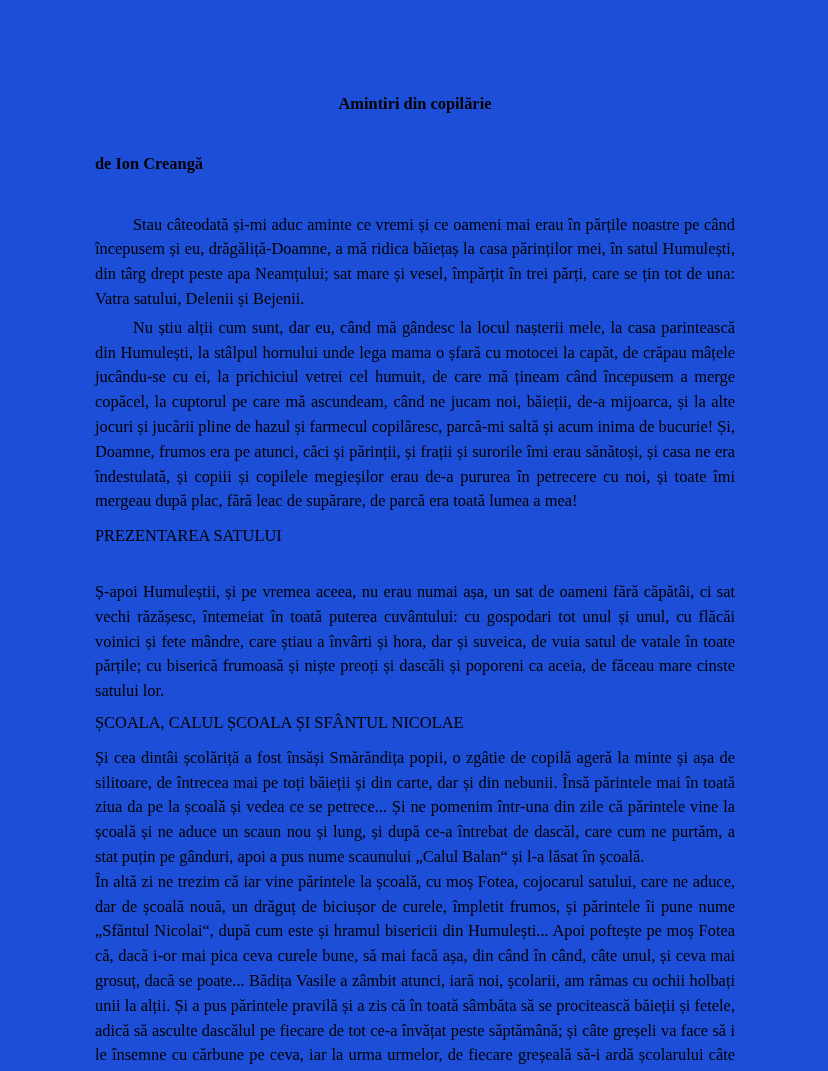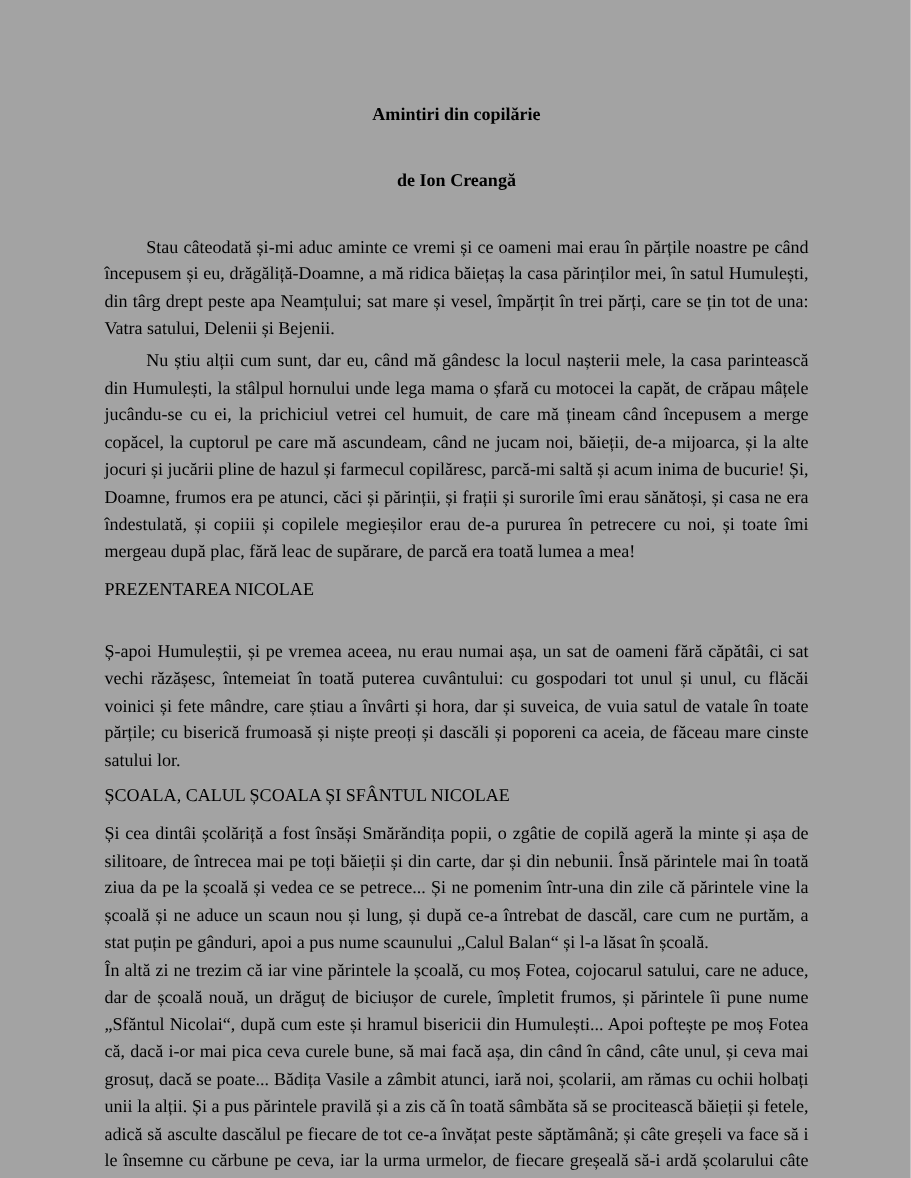--- a/index.html
+++ b/index.html
@@ -5,38 +5,38 @@
   html, body {
     margin: 0;
     padding: 0;
     background: #ffffff;
   }
   .page {
     position: relative;
     width: 828px;
     height: 1071px;
     margin: 0 auto;
-    background: #a3a3a3;
+    background: #1d4ed8;
     box-sizing: border-box;
     padding: 92px 93px 30px 95px;
     overflow: hidden;
     font-family: "Liberation Serif", "DejaVu Serif", serif;
     font-size: 16.4px;
     line-height: 24.8px;
     color: #000000;
   }
   .doc-title {
     font-size: 16.4px;
     font-weight: bold;
     text-align: center;
     margin: 0 0 35px 0;
   }
   .byline {
     font-weight: bold;
-    text-align: center;
+    text-align: left;
     margin: 0 0 36px 0;
   }
   .para {
     margin: 0;
     text-align: justify;
   }
   .para.indent {
     text-indent: 38px;
   }
   .para.after-gap {
@@ -63,21 +63,21 @@
 
   <h1 class="doc-title">Amintiri din copilărie</h1>
 
   <p class="byline">de Ion Creangă</p>
 
   <p class="para indent after-gap">Stau câteodată și-mi aduc aminte ce vremi și ce oameni mai erau în părțile noastre pe când începusem și eu, drăgăliță-Doamne, a mă ridica băiețaș la casa părinților mei, în satul Humulești, din târg drept peste apa Neamțului; sat mare și vesel, împărțit în trei părți, care se țin tot de una: Vatra satului, Delenii și Bejenii.</p>
 
   <p class="para indent">Nu știu alții cum sunt, dar eu, când mă gândesc la locul nașterii mele, la casa parintească din Humulești, la stâlpul hornului unde lega mama o șfară cu motocei la capăt, de crăpau mâțele jucându-se cu ei, la prichiciul vetrei cel humuit, de care mă țineam când începusem a merge copăcel, la cuptorul pe care mă ascundeam, când ne jucam noi, băieții, de-a mijoarca, și la alte jocuri și jucării pline de hazul și farmecul copilăresc, parcă-mi saltă și acum inima de bucurie! Și, Doamne, frumos era pe atunci, căci și părinții, și frații și surorile îmi erau sănătoși, și casa ne era îndestulată, și copiii și copilele megieșilor erau de-a pururea în petrecere cu noi, și toate îmi mergeau după plac, fără leac de supărare, de parcă era toată lumea a mea!</p>
 
 
-  <h2 class="section-heading big-after">PREZENTAREA NICOLAE</h2>
+  <h2 class="section-heading big-after">PREZENTAREA SATULUI</h2>
 
   <p class="para">Ș-apoi Humuleștii, și pe vremea aceea, nu erau numai așa, un sat de oameni fără căpătâi, ci sat vechi răzășesc, întemeiat în toată puterea cuvântului: cu gospodari tot unul și unul, cu flăcăi voinici și fete mândre, care știau a învârti și hora, dar și suveica, de vuia satul de vatale în toate părțile; cu biserică frumoasă și niște preoți și dascăli și poporeni ca aceia, de făceau mare cinste satului lor.</p>
 
   <h2 class="section-heading small-after">ȘCOALA, CALUL ȘCOALA ȘI SFÂNTUL NICOLAE</h2>
 
   <p class="para">Și cea dintâi școlăriță a fost însăși Smărăndița popii, o zgâtie de copilă ageră la minte și așa de silitoare, de întrecea mai pe toți băieții și din carte, dar și din nebunii. Însă părintele mai în toată ziua da pe la școală și vedea ce se petrece... Și ne pomenim într-una din zile că părintele vine la școală și ne aduce un scaun nou și lung, și după ce-a întrebat de dascăl, care cum ne purtăm, a stat puțin pe gânduri, apoi a pus nume scaunului „Calul Balan“ și l-a lăsat în școală.</p>
 
   <p class="para">În altă zi ne trezim că iar vine părintele la școală, cu moș Fotea, cojocarul satului, care ne aduce, dar de școală nouă, un drăguț de biciușor de curele, împletit frumos, și părintele îi pune nume „Sfăntul Nicolai“, după cum este și hramul bisericii din Humulești... Apoi poftește pe moș Fotea că, dacă i-or mai pica ceva curele bune, să mai facă așa, din când în când, câte unul, și ceva mai grosuț, dacă se poate... Bădița Vasile a zâmbit atunci, iară noi, școlarii, am rămas cu ochii holbați unii la alții. Și a pus părintele pravilă și a zis că în toată sâmbăta să se procitească băieții și fetele, adică să asculte dascălul pe fiecare de tot ce-a învățat peste săptămână; și câte greșeli va face să i le însemne cu cărbune pe ceva, iar la urma urmelor, de fiecare greșeală să-i ardă școlarului câte un sfânt-Nicolai. Atunci copila părintelui, cum era sprințară și plină de incuri, a bufnit în râs.</p>
 
 </div>

